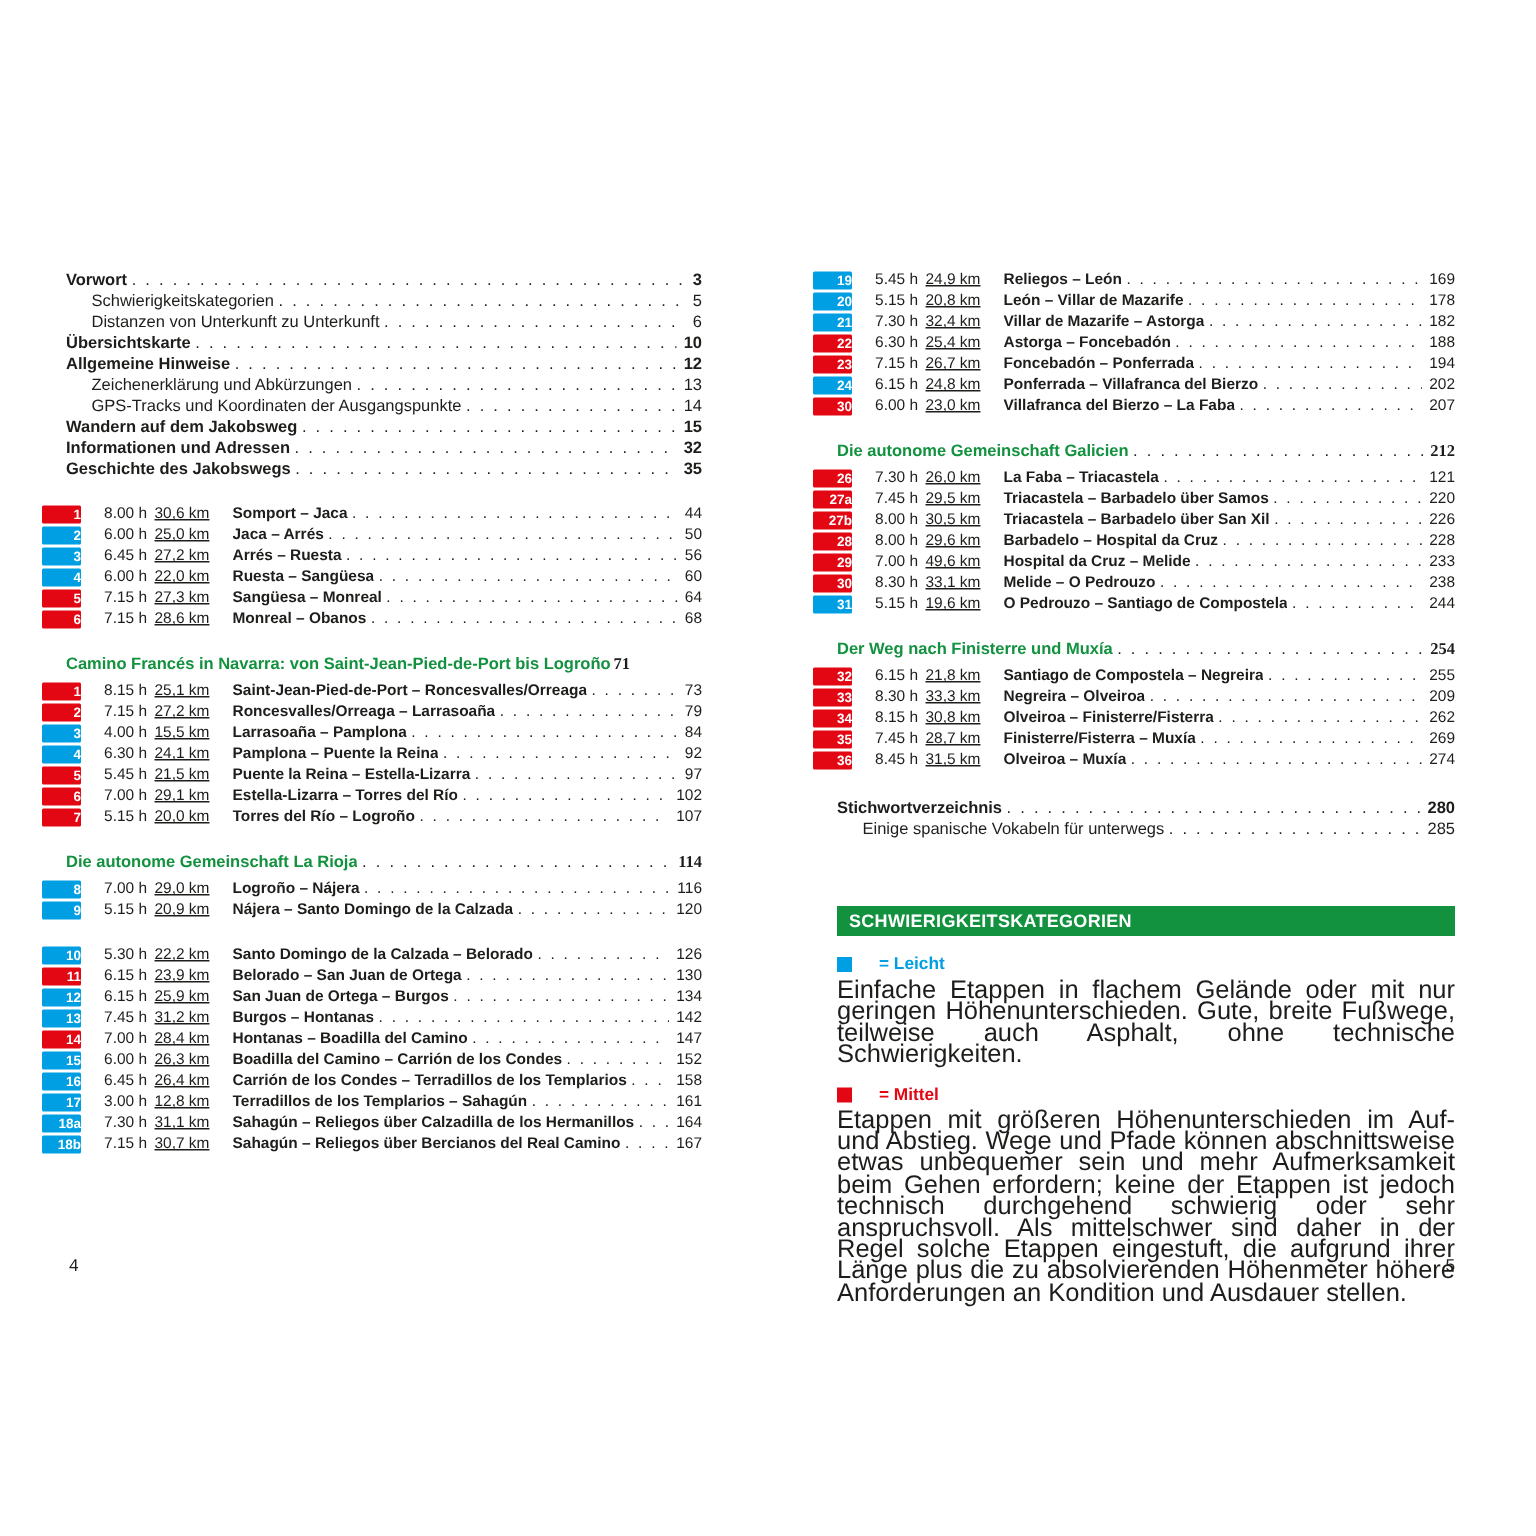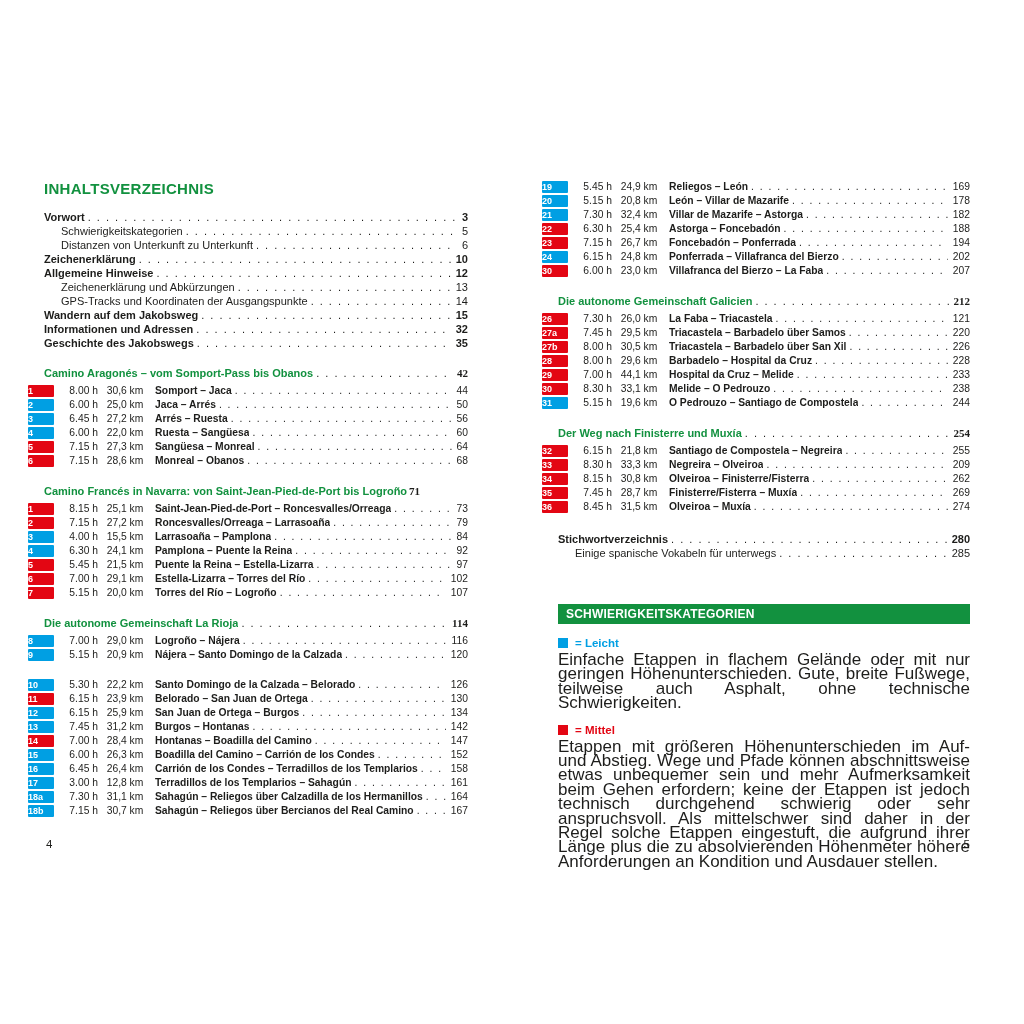--- a/index.html
+++ b/index.html
@@ -19,71 +19,70 @@
   .leader::after { content:". . . . . . . . . . . . . . . . . . . . . . . . . . . . . . . . . . . . . . . . . . . . . . . . . . . . . . . . . . . . . . . . . . . . . . . . . . . . . . . . . . . . . . ."; letter-spacing:1.5px; }
   .pagenum { flex:0 0 auto; margin-left:2px; }
 
   .section { margin-top:16px; }
   .col-right > .section:first-child { margin-top:0; }
   .heading-row { font-weight:bold; color:var(--green); margin-bottom:4px; }
   .heading-label { flex:0 1 auto; min-width:0; overflow:hidden; white-space:nowrap; }
   .heading-row .pagenum { color:#1d1d1b;font-family:Liberation Serif, serif; }
 
   .stage-row { margin-left:-16px; font-size:10.3px; }
-  .badge { flex:0 0 26px; height:12px; line-height:12px; align-self:center; text-align:left; color:#fff; font-weight:bold; font-size:9px; border-radius:1px; }
+  .badge { flex:0 0 26px; height:12px; line-height:12px; align-self:center; text-align:right; color:#fff; font-weight:bold; font-size:9px; border-radius:1px; }
   .badge.red  { background:var(--red); }
   .badge.blue { background:var(--blue); }
   .time { flex:0 0 38px; text-align:right; margin-left:6px; white-space:nowrap; }
-  .dist { flex:0 0 44px; text-align:center; margin-left:5px; white-space:nowrap; }
+  .dist { flex:0 0 44px; text-align:left; margin-left:5px; white-space:nowrap;text-decoration:underline; }
   .rname { font-weight:bold; margin-left:8px; white-space:nowrap; flex:0 1 auto; min-width:0; overflow:hidden; }
 
   .back { margin-top:18px; }
 
   .diff-box { margin-top:44px; }
   .diff-banner { background:var(--green); color:#ffffff; font-weight:bold; font-size:12px; letter-spacing:.2px; padding:3px 8px; }
-  .diff-level-head { display:flex; align-items:center; gap:7px; margin-top:13px; margin-bottom:4px; font-weight:bold; font-size:11.5px; }
+  .diff-level-head { display:flex; align-items:center; gap:18px; margin-top:13px; margin-bottom:4px; font-weight:bold; font-size:11.5px; }
   .diff-square { width:10px; height:10px; flex:0 0 10px; }
   .diff-level.leicht .diff-square { background:var(--blue); }
   .diff-level.mittel .diff-square { background:var(--red); }
   .diff-level.leicht .diff-label { color:var(--blue); }
   .diff-level.mittel .diff-label { color:var(--red); }
   .diff-text { font-size:17px; line-height:14.4px; text-align:justify; hyphens:auto; }
 
   .pagefoot { position:absolute; top:838px; font-size:11.5px; }
   .pagefoot.left  { left:46px; }
   .pagefoot.right { right:54px; }
 </style>
 </head>
 <body>
 
 <div class="spread">
 
   <div class="col col-left">
-    <div class="page-title">INHALTSVERZEICHNIS</div>
 
       <div class="row entry main">
         <span>Vorwort</span>
         <span class="leader"></span>
         <span class="pagenum">3</span>
       </div>
 
       <div class="row entry sub">
         <span>Schwierigkeitskategorien</span>
         <span class="leader"></span>
         <span class="pagenum">5</span>
       </div>
 
       <div class="row entry sub">
         <span>Distanzen von Unterkunft zu Unterkunft</span>
         <span class="leader"></span>
         <span class="pagenum">6</span>
       </div>
 
       <div class="row entry main">
-        <span>Zeichenerklärung</span>
+        <span>Übersichtskarte</span>
         <span class="leader"></span>
         <span class="pagenum">10</span>
       </div>
 
       <div class="row entry main">
         <span>Allgemeine Hinweise</span>
         <span class="leader"></span>
         <span class="pagenum">12</span>
       </div>
 
@@ -111,25 +110,20 @@
         <span class="pagenum">32</span>
       </div>
 
       <div class="row entry main">
         <span>Geschichte des Jakobswegs</span>
         <span class="leader"></span>
         <span class="pagenum">35</span>
       </div>
 
       <div class="section">
-        <div class="row heading-row">
-          <span class="heading-label">Camino Aragonés – vom Somport-Pass bis Obanos</span>
-          <span class="leader"></span>
-          <span class="pagenum">42</span>
-        </div>
 
           <div class="row stage-row">
             <span class="badge red">1</span>
             <span class="time">8.00 h</span>
             <span class="dist">30,6 km</span>
             <span class="rname">Somport – Jaca</span>
             <span class="leader"></span>
             <span class="pagenum">44</span>
           </div>
 
@@ -483,21 +477,21 @@
             <span class="time">8.00 h</span>
             <span class="dist">29,6 km</span>
             <span class="rname">Barbadelo – Hospital da Cruz</span>
             <span class="leader"></span>
             <span class="pagenum">228</span>
           </div>
 
           <div class="row stage-row">
             <span class="badge red">29</span>
             <span class="time">7.00 h</span>
-            <span class="dist">44,1 km</span>
+            <span class="dist">49,6 km</span>
             <span class="rname">Hospital da Cruz – Melide</span>
             <span class="leader"></span>
             <span class="pagenum">233</span>
           </div>
 
           <div class="row stage-row">
             <span class="badge red">30</span>
             <span class="time">8.30 h</span>
             <span class="dist">33,1 km</span>
             <span class="rname">Melide – O Pedrouzo</span>

